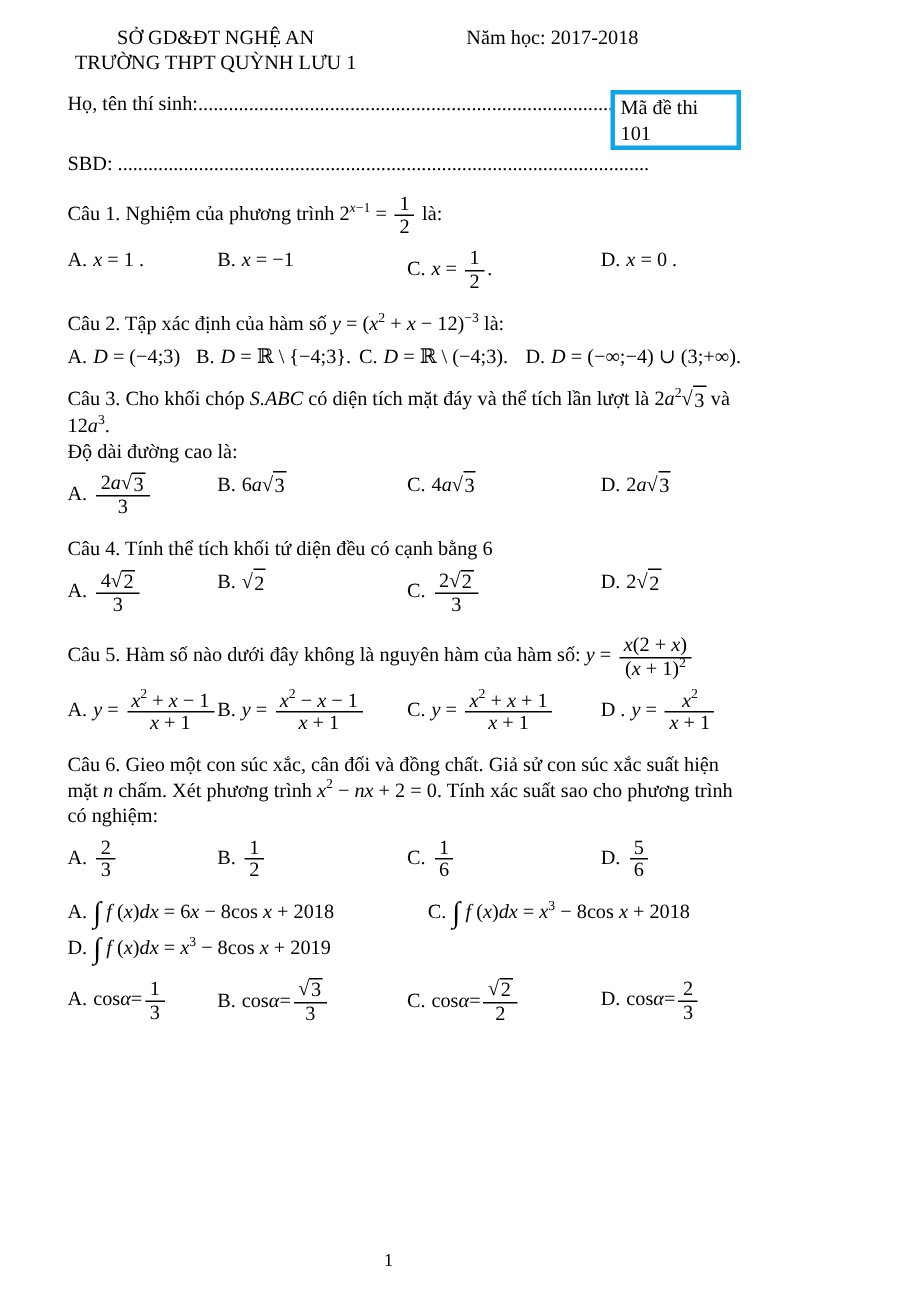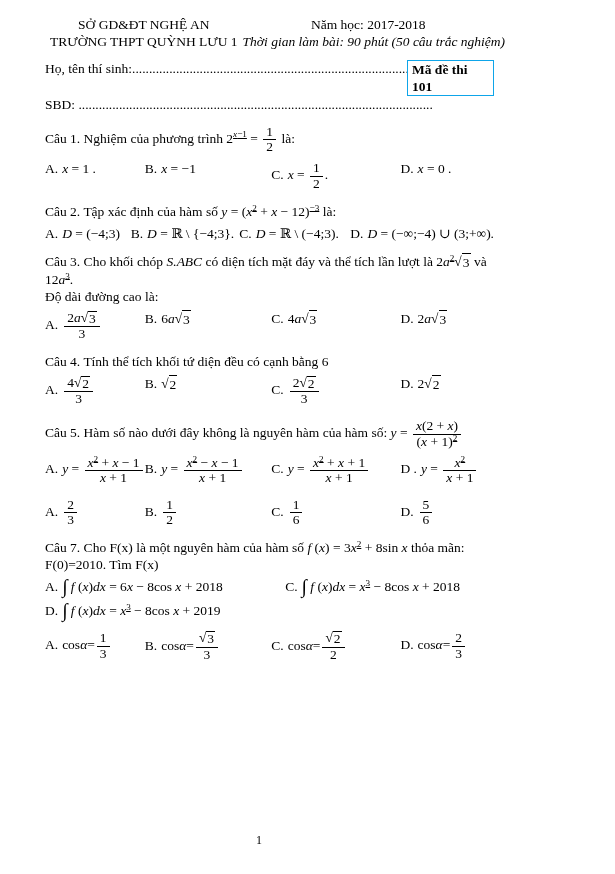--- a/index.html
+++ b/index.html
@@ -13,54 +13,53 @@
   }
   .page { position: relative; width: 518px; height: 874px; padding: 4px 24px 0 45px; margin-top: 12px; }
 
   .header { display: grid; grid-template-columns: 44% 56%; text-align: center; }
   .h-left div, .h-right div { white-space: nowrap; }
   .it { font-style: italic; }
 
   .info-row { display: flex; align-items: flex-start; margin-top: 10px; }
   .name-line { width: 372px; white-space: nowrap; overflow: hidden; }
   .sbd-line  { width: 388px; white-space: nowrap; overflow: hidden; }
-  .code-box { margin-left: auto; border: 1px solid #0ea5e9; font-weight: bold; padding: 0 4px; }
+  .code-box { margin-left: auto; border: 3px solid #0ea5e9; font-weight: normal; padding: 0 4px; }
 
   .q { margin-top: 11px; }
   .stem { }
   .opts { margin-top: 5px; }
   .opts4 { display: grid; grid-template-columns: 1.12fr 1.42fr 1.45fr 1.05fr; }
   .opts2 { display: grid; grid-template-columns: 1.15fr 1fr; row-gap: 7px; }
   .opt { white-space: nowrap; }
   .olabel { margin-right: 4px; }
 
   .frac { display: inline-flex; flex-direction: column; vertical-align: middle;
           text-align: center; line-height: 1.05; margin: 1px 2px; }
   .frac .num { border-bottom: 1px solid #000; padding: 0 3px; }
   .frac .den { padding: 0 3px; }
   .sqrt { display: inline-flex; align-items: stretch; }
   .sqrt .rad { border-top: 1px solid #000; padding: 0 1px; }
-  sup.sup { font-size: 68%; line-height: 0; text-decoration: underline; }
+  sup.sup { font-size: 68%; line-height: 0; }
   .big { font-size: 1.45em; line-height: 0; vertical-align: -0.12em; }
 
   .pageno { position: absolute; left: 0; right: 0; bottom: 38px; text-align: center; font-size: 12px; }
 </style>
 </head>
 <body>
 
 <div class="page">
 
   <div class="header">
     <div class="h-left">
       <div>SỞ GD&amp;ĐT NGHỆ AN</div>
       <div>TRƯỜNG THPT QUỲNH LƯU 1</div>
     </div>
     <div class="h-right">
       <div>Năm học: 2017-2018</div>
-      <div class="it">Thời gian làm bài: 90 phút (50 câu trắc nghiệm)</div>
     </div>
   </div>
 
   <div class="info-row">
     <div class="name-line">
       <span>Họ, tên thí sinh:</span><span>........................................................................................................................</span>
     </div>
     <div class="code-box">Mã đề thi 101</div>
   </div>
   <div class="sbd-line">
@@ -169,20 +168,21 @@
                 <span class="den"><i>x</i> + 1</span>
               </span></span></span>
           <span class="opt"><span class="olabel">D .</span><span><i>y</i> = <span class="frac">
                 <span class="num"><i>x</i><sup class="sup">2</sup></span>
                 <span class="den"><i>x</i> + 1</span>
               </span></span></span>
         </div>
   </div>
 
   <div class="q">
+    <div class="stem">Câu 6. Gieo một con súc xắc, cân đối và đồng chất. Giả sử con súc xắc suất hiện mặt <i>n</i> chấm. Xét phương trình <i>x</i><sup class="sup">2</sup> − <i>nx</i> + 2 = 0.   Tính xác suất sao cho phương trình có nghiệm:</div>
     <div class="opts opts4">
           <span class="opt"><span class="olabel">A.</span><span><span class="frac">
                 <span class="num">2</span>
                 <span class="den">3</span>
               </span></span></span>
           <span class="opt"><span class="olabel">B.</span><span><span class="frac">
                 <span class="num">1</span>
                 <span class="den">2</span>
               </span></span></span>
           <span class="opt"><span class="olabel">C.</span><span><span class="frac">
@@ -190,21 +190,20 @@
                 <span class="den">6</span>
               </span></span></span>
           <span class="opt"><span class="olabel">D.</span><span><span class="frac">
                 <span class="num">5</span>
                 <span class="den">6</span>
               </span></span></span>
         </div>
   </div>
 
   <div class="q">
-    <div class="stem">Câu 7. Cho F(x) là một nguyên hàm của hàm số <i>f</i> (<i>x</i>) = 3<i>x</i><sup class="sup">2</sup> + 8sin <i>x</i>  thỏa mãn:<br>F(0)=2010. Tìm F(x)</div>
     <div class="opts opts2">
           <span class="opt"><span class="olabel">A.</span><span><span class="big">∫</span> <i>f</i> (<i>x</i>)<i>dx</i> = 6<i>x</i> − 8cos <i>x</i> + 2018</span></span>
           <span class="opt"><span class="olabel">C.</span><span><span class="big">∫</span> <i>f</i> (<i>x</i>)<i>dx</i> = <i>x</i><sup class="sup">3</sup> − 8cos <i>x</i> + 2018</span></span>
           <span class="opt"><span class="olabel">D.</span><span><span class="big">∫</span> <i>f</i> (<i>x</i>)<i>dx</i> = <i>x</i><sup class="sup">3</sup> − 8cos <i>x</i> + 2019</span></span>
         </div>
   </div>
 
   <div class="q">
     <div class="opts opts4">
           <span class="opt"><span class="olabel">A.</span><span>cos<i>α</i>=<span class="frac">

